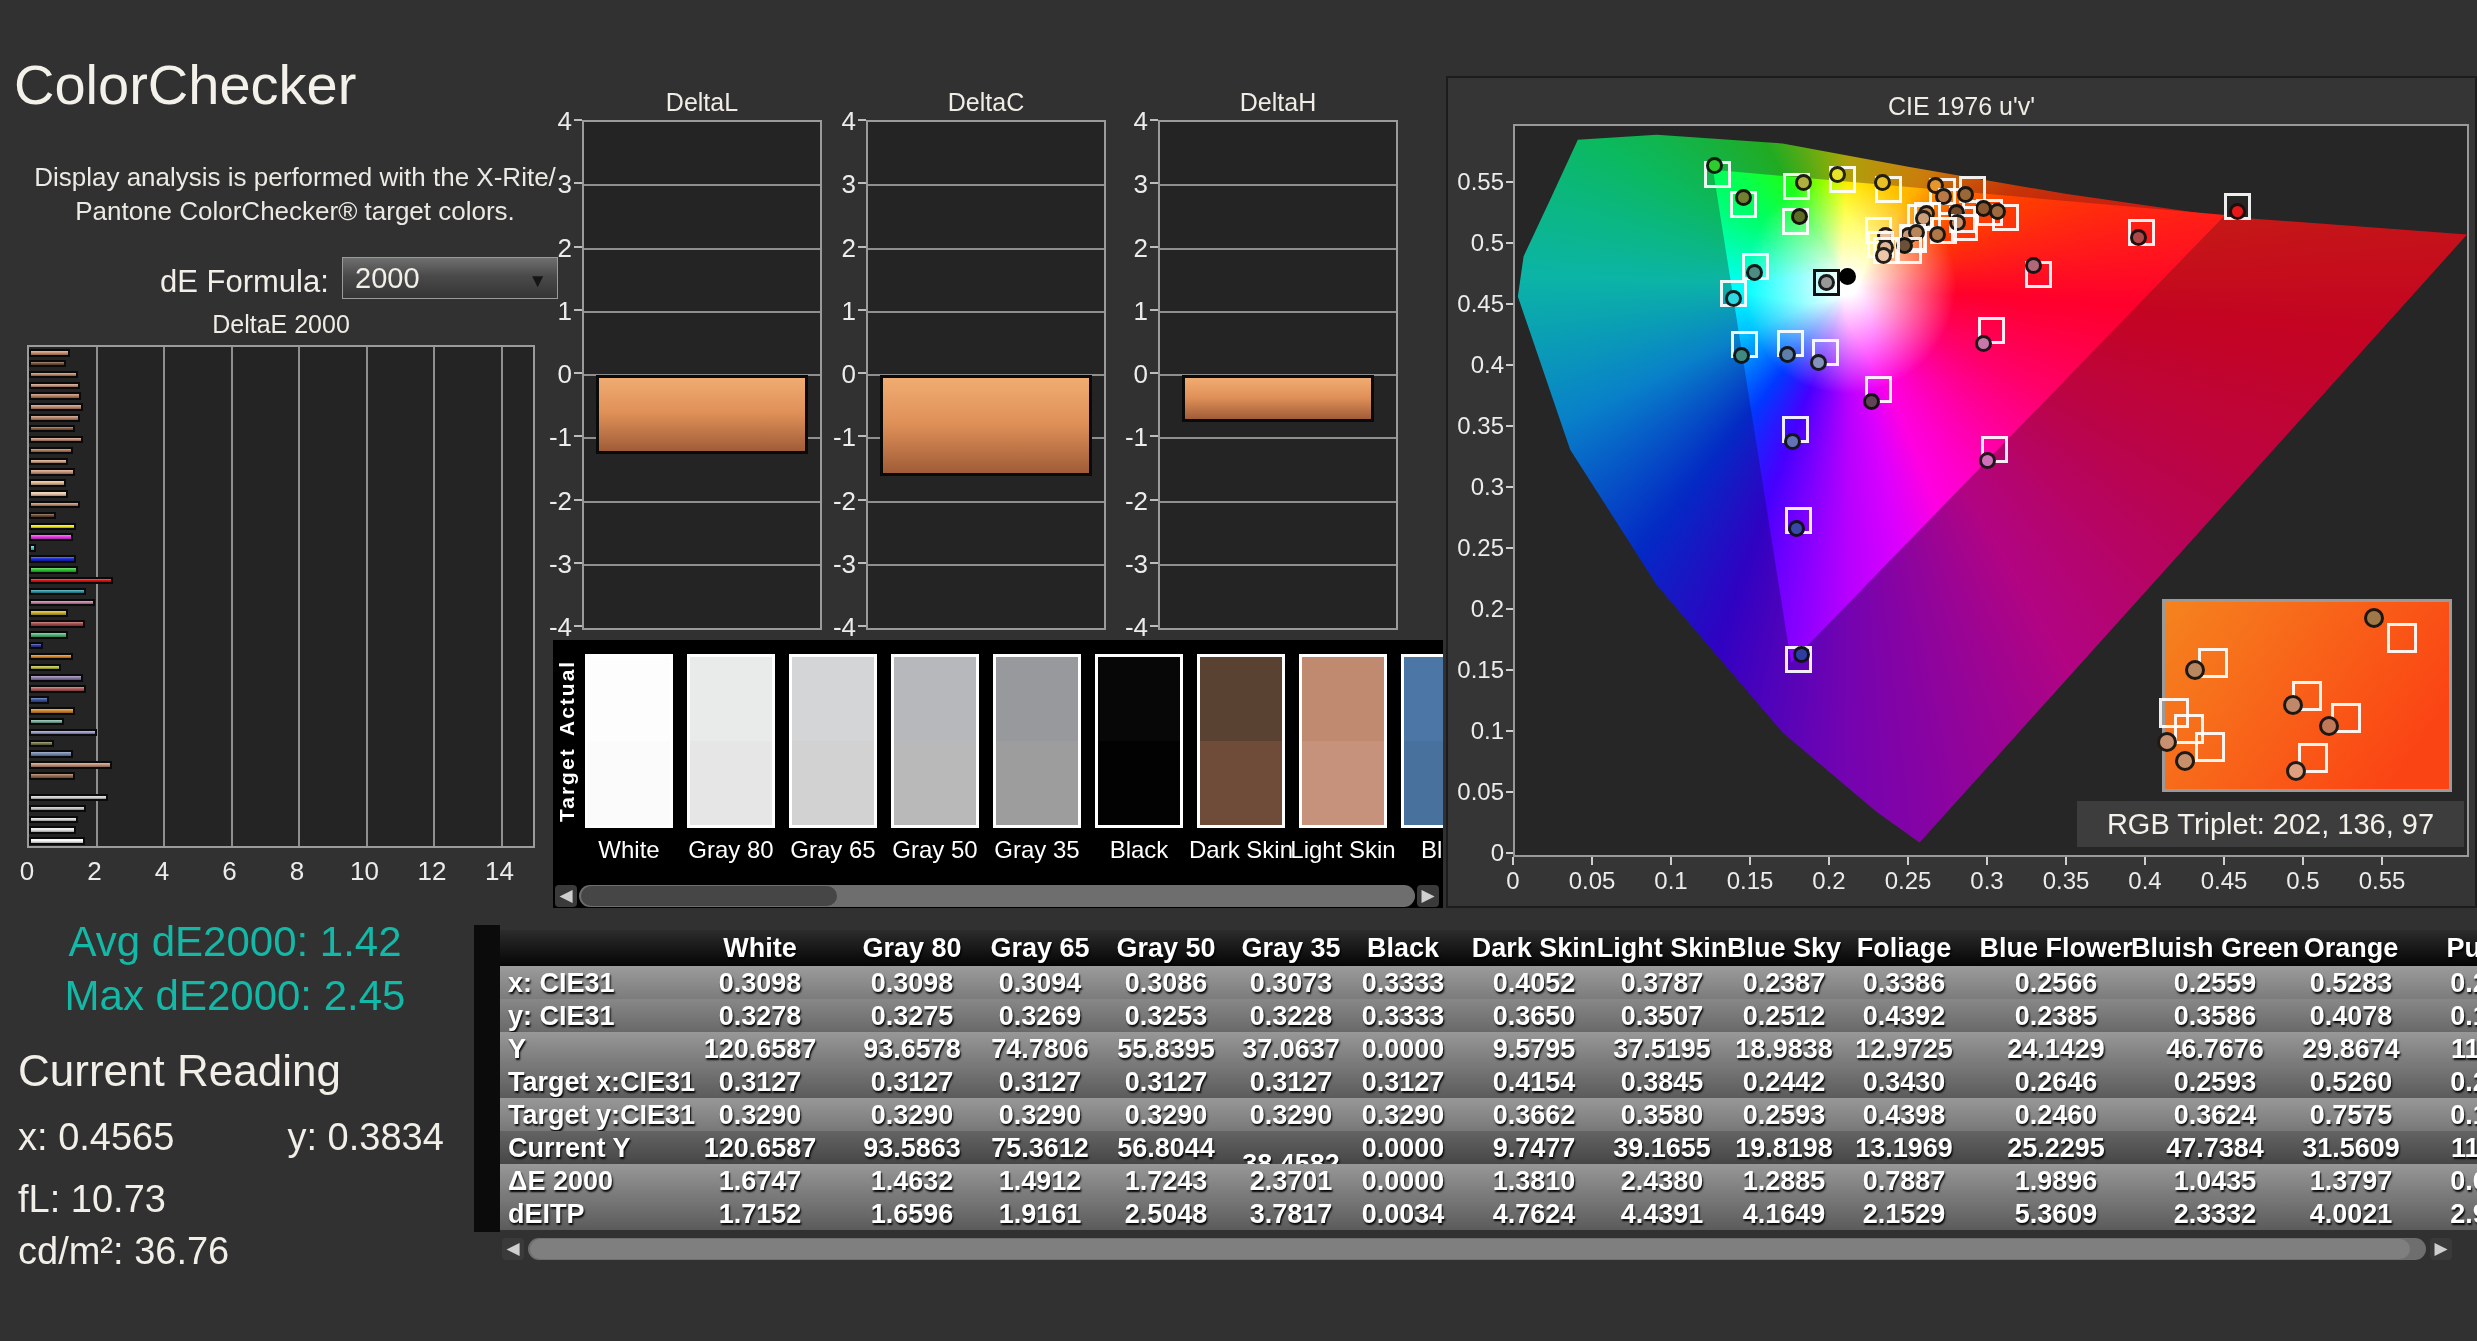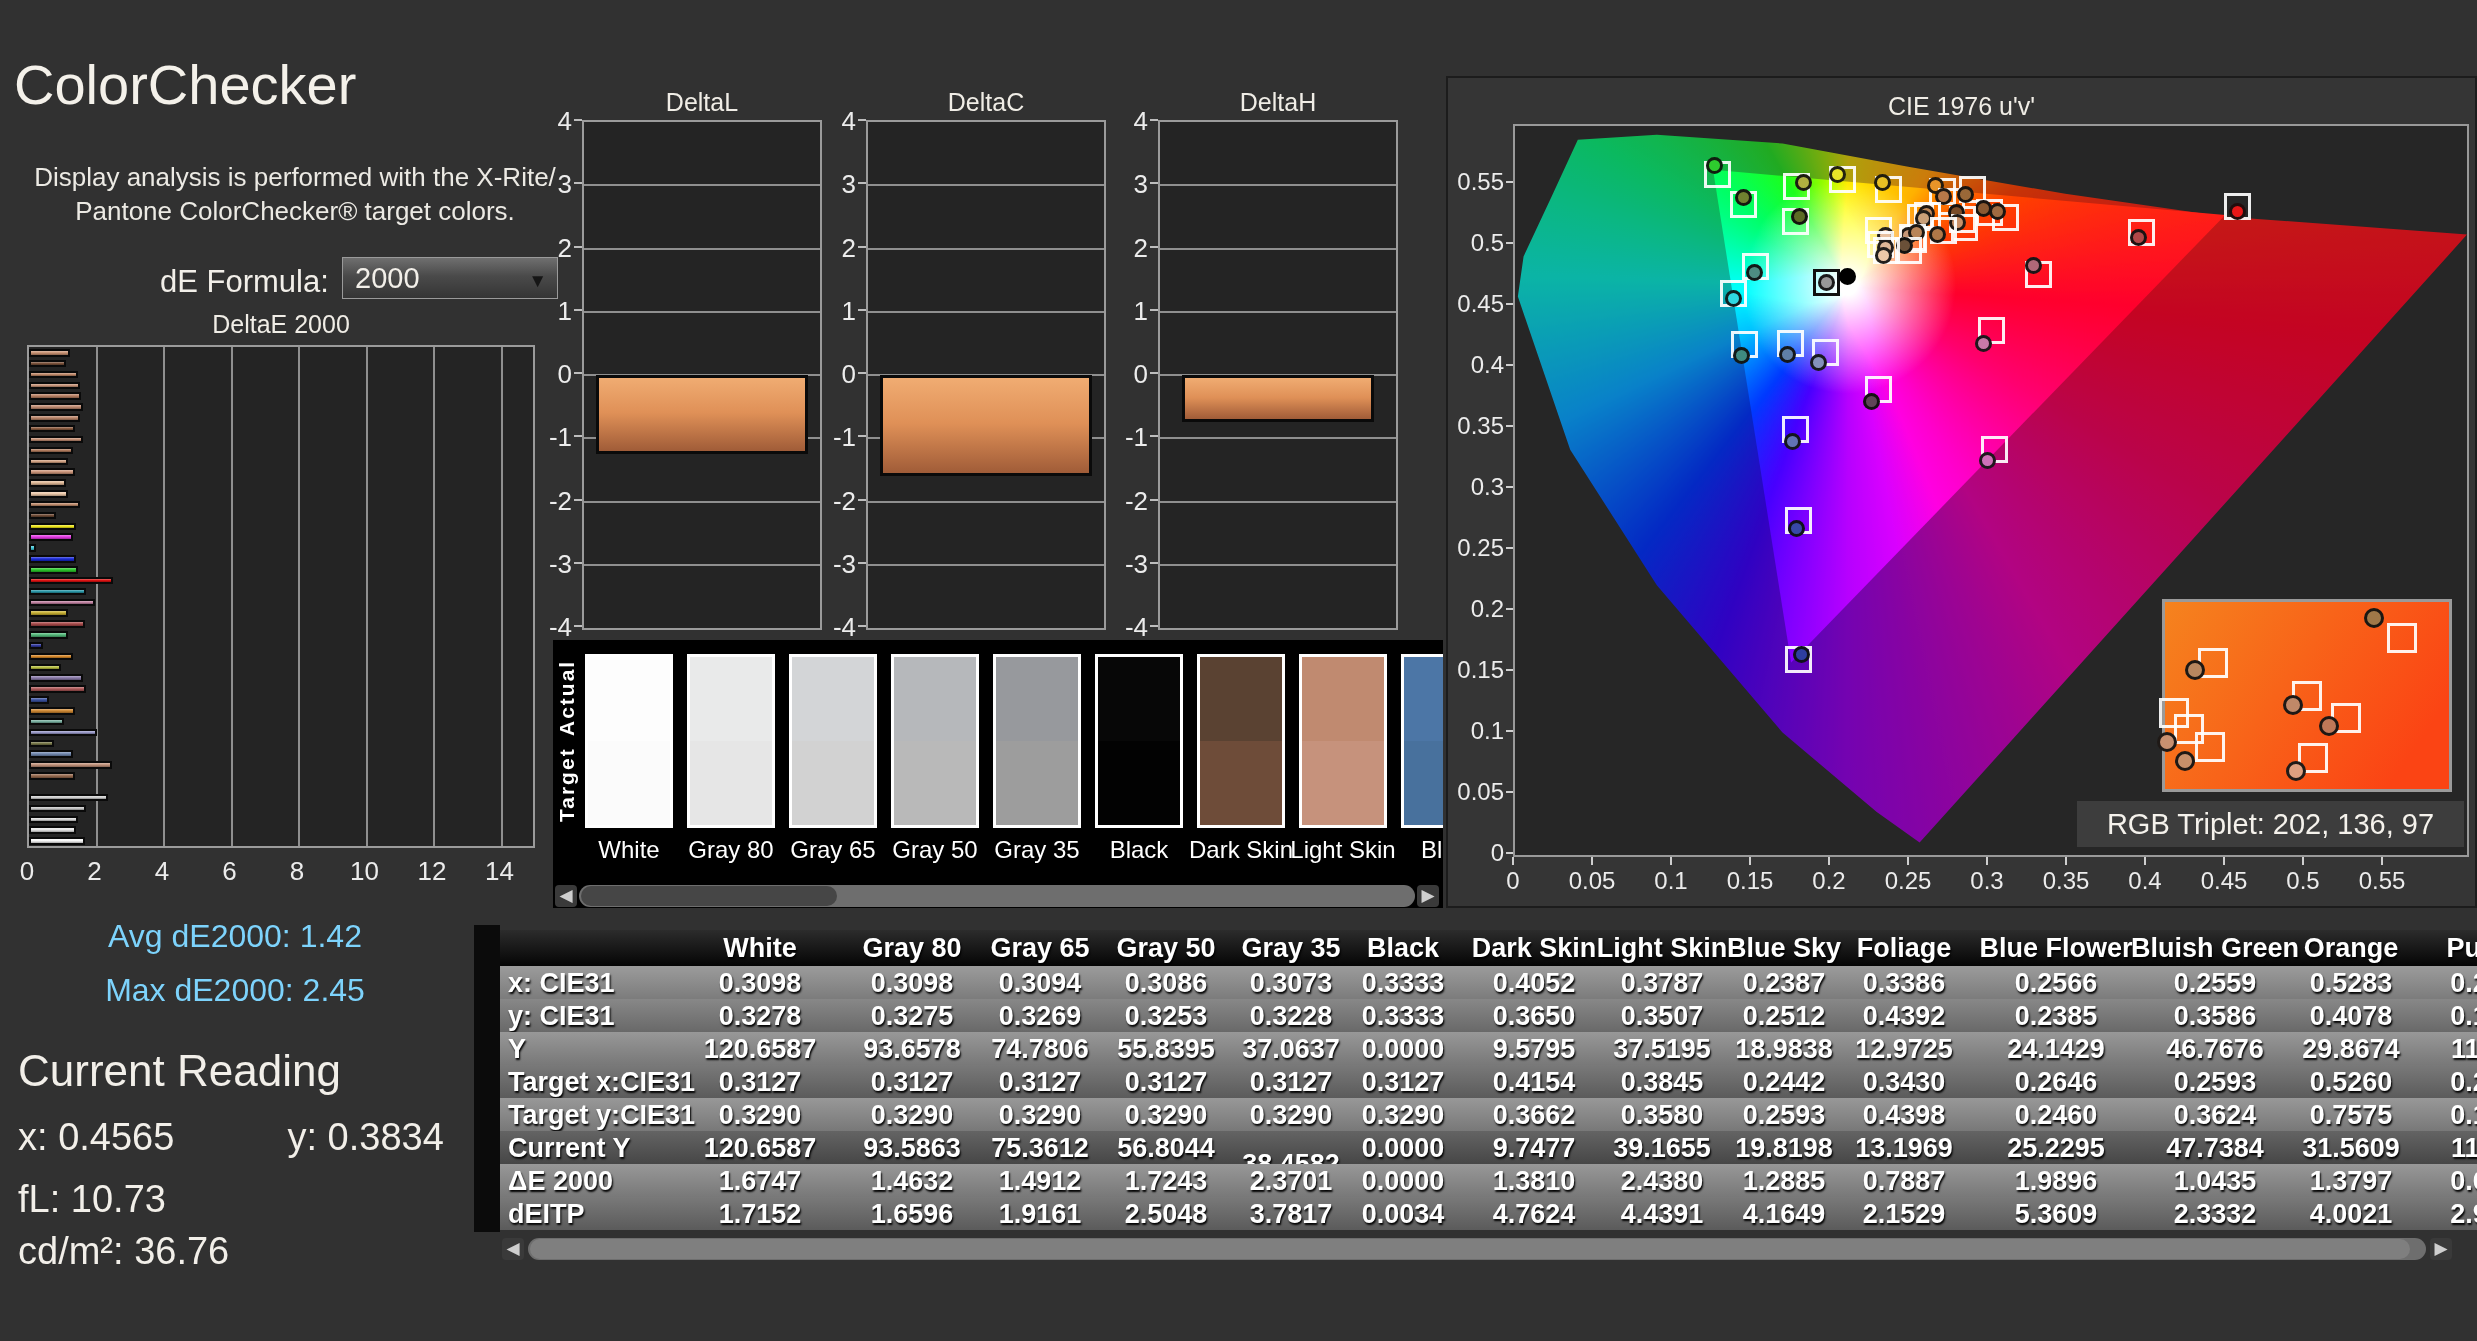--- a/index.html
+++ b/index.html
@@ -53,21 +53,21 @@
       filter:saturate(.92) brightness(.82);}
   #cie-triangle{clip-path:polygon(20.8% 6.0%,74.6% 12.2%,29% 73.6%);filter:brightness(1.18) saturate(1.05);}
   .pt{position:absolute;width:17px;height:17px;border-radius:50%;border:3px solid rgba(12,12,12,.9);
       box-sizing:border-box;}
   .sq{position:absolute;width:27px;height:27px;border:3px solid rgba(255,255,255,.92);box-sizing:border-box;}
   #cie-inset{position:absolute;left:714px;top:521px;width:290px;height:193px;border:3px solid #9a9a9a;
       box-sizing:border-box;background:linear-gradient(125deg,#f5831e,#fb4414 85%);}
   #rgb-bar{position:absolute;left:629px;top:723px;width:387px;height:46px;background:#3d3d3d;
       display:flex;align-items:center;justify-content:center;font-size:29px;color:#f5f2ec;}
   
-  .reading-big{font-size:32px;color:#7dd3fc;}
+  .reading-big{font-size:42px;color:#14b8a6;}
   
   #table-panel{left:474px;top:925px;width:2003px;height:352px;overflow:hidden;}
   #tbl-gutter{position:absolute;left:0;top:0;width:26px;height:307px;background:#0b0b0b;}
   #tbl-header{position:absolute;left:26px;top:5px;right:0;height:36px;
       background:linear-gradient(#2c2c2c,#050505);}
   .th{position:absolute;top:3px;font-size:27px;font-weight:bold;color:#fff;white-space:nowrap;
       transform:translateX(-50%);text-shadow:1px 2px 2px #000;}
   .trow{position:absolute;left:26px;right:0;height:33px;}
   .rowlab{position:absolute;left:8px;top:2px;font-size:27px;font-weight:bold;color:#fff;
       text-shadow:1px 2px 2px #000;white-space:nowrap;}

